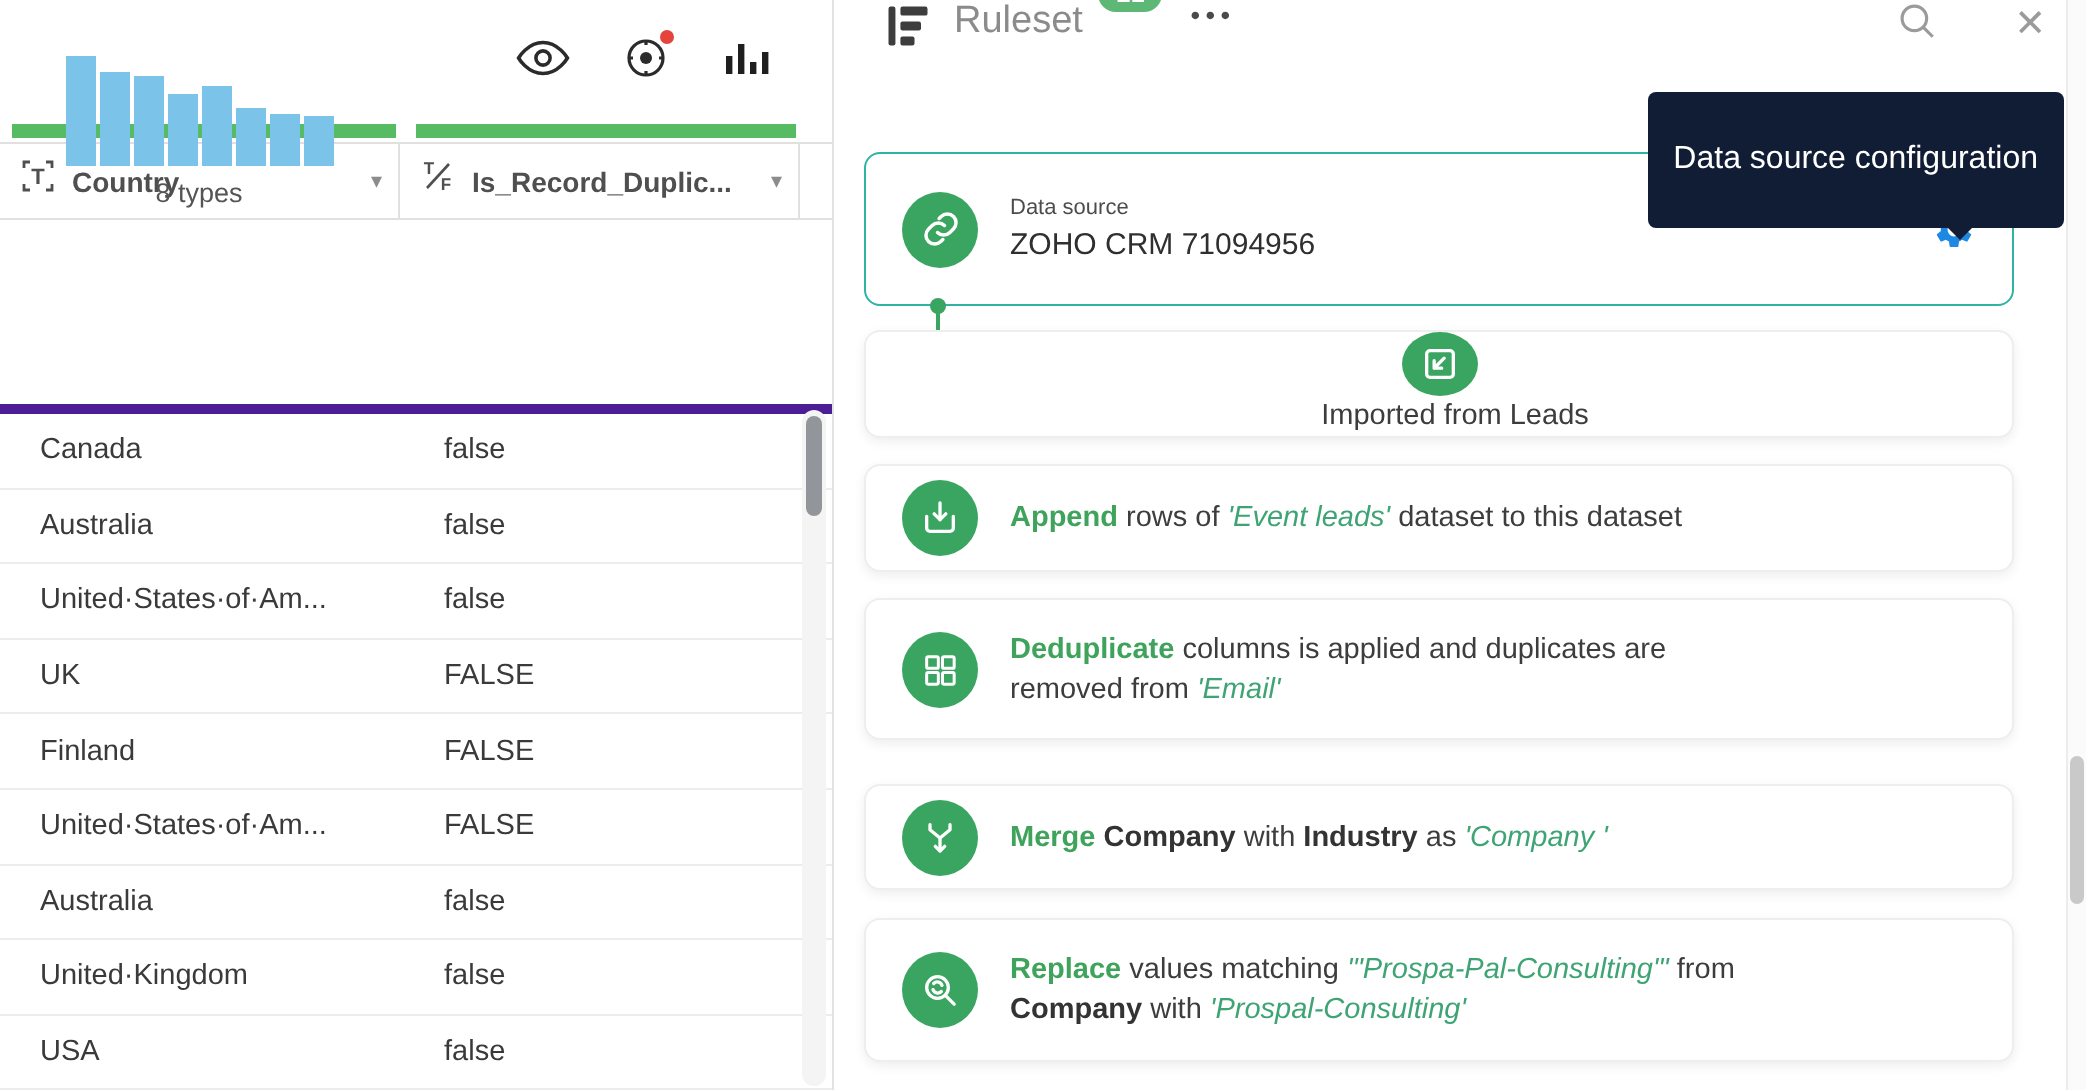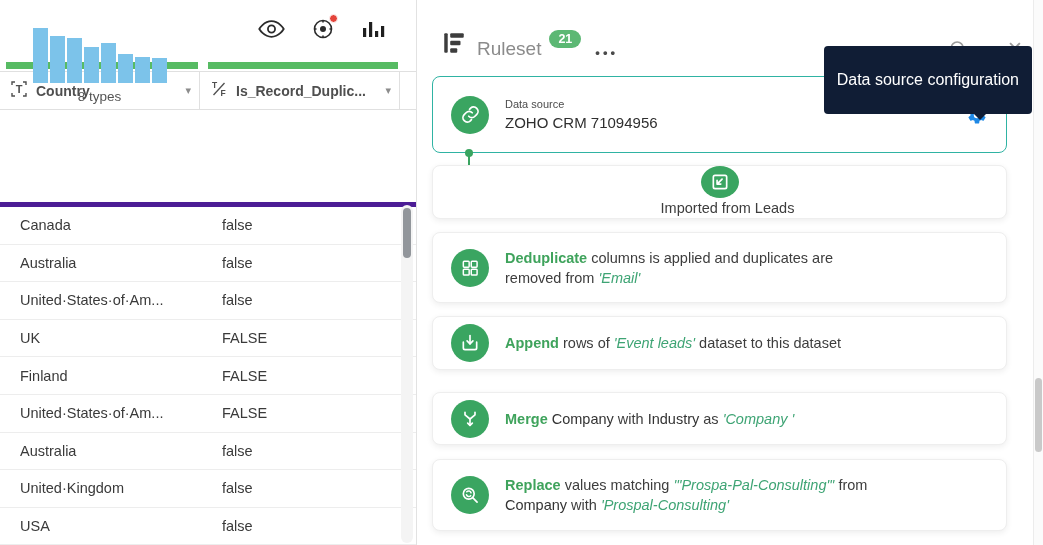--- a/index.html
+++ b/index.html
@@ -35,21 +35,21 @@
   .grid-row { height: 37.6px; display: flex; align-items: center; border-bottom: 1px solid #ededed; }
   .cell-country { width: 200px; padding-left: 20px; font-size: 14.5px; color: #3a3a3a; white-space: nowrap; overflow: hidden; }
   .cell-dup { padding-left: 22px; font-size: 14.5px; color: #3a3a3a; }
 
   .lscroll { position: absolute; right: 3px; top: 205px; bottom: 2px; width: 12px; background: #f4f4f4; border-radius: 6px; }
   .lscroll .thumb { position: absolute; top: 3px; left: 2px; width: 8px; height: 50px; background: #92969b; border-radius: 4px; }
 
   
   .right { flex: 1; position: relative; background: #fff; }
 
-  .rp-header { height: 60px; display: flex; align-items: flex-end; padding: 0 20px 0 24px; }
+  .rp-header { height: 60px; display: flex; align-items: flex-start; padding: 0 20px 0 24px; }
   .rp-title { font-size: 19px; color: #8b8b8b; margin-left: 10px; }
   .badge { background: #5cb874; color: #fff; font-size: 12.5px; font-weight: bold; padding: 2px 9px; border-radius: 10px; margin-left: 8px; position: relative; top: -12px; }
   .dots { margin-left: 14px; color: #4a4a4a; font-size: 13px; letter-spacing: 3px; font-weight: bold; cursor: pointer; }
   .spacer { flex: 1; }
   .close-x { margin-left: 38px; color: #9b9b9b; font-size: 19px; cursor: pointer; }
 
   .tooltip { position: absolute; top: 46px; right: 11px; background: #101d35; color: #fff; font-size: 16px; padding: 25px 13px; border-radius: 4px; z-index: 20; white-space: nowrap; }
   .tooltip::after { content: ""; position: absolute; bottom: -6px; left: 150px; border-left: 6px solid transparent; border-right: 6px solid transparent; border-top: 6px solid #101d35; }
 
   .cards { position: relative; padding: 16px 36px 0 15px; }
@@ -62,21 +62,21 @@
   .ds-name { font-size: 15px; font-weight: normal; color: #2f2f2f; margin-top: 4px; }
   .gear-btn { margin-left: auto; cursor: pointer; display: flex; }
 
   .connector { position: absolute; left: 51px; top: 92px; width: 2px; height: 41px; background: #3aa561; z-index: 1; }
   .cdot { position: absolute; left: 48px; top: 89px; width: 8px; height: 8px; border-radius: 50%; background: #3aa561; z-index: 3; }
 
   .rule { border: 1px solid #eeeeee; border-radius: 8px; box-shadow: 0 2px 6px rgba(0,0,0,0.07); background: #fff; display: flex; align-items: center; padding: 0 18px; position: relative; z-index: 2; }
   .rtext { margin-left: 16px; font-size: 14.5px; color: #3d3d3d; line-height: 20px; }
   .action { color: #3fa35c; font-weight: bold; }
   .value { color: #3ea474; font-style: italic; }
-  .b { font-weight: normal; color: #333; }
+  .b { font-weight: bold; color: #333; }
 
   .rscroll { position: absolute; right: 0; top: 0; bottom: 0; width: 10px; background: #fbfbfb; border-left: 1px solid #ececec; }
   .rscroll .thumb { position: absolute; top: 378px; left: 1px; width: 7px; height: 74px; background: #c9c9c9; border-radius: 4px; }
 </style>
 </head>
 <body>
 
 <div class="app">
 
   <div class="left">
@@ -247,43 +247,43 @@
       <div class="rule" style="height:54px;margin-top:12px;flex-direction:column;">
         <div class="ic">
           <svg width="20" height="20" viewBox="0 0 24 24" fill="none" stroke="#fff" stroke-width="2" stroke-linecap="round" stroke-linejoin="round">
             <rect x="4" y="4" width="16" height="16" rx="2"></rect>
               <path d="M14.5 8.5l-6 6M8.5 10v4.5H13"></path>
           </svg>
         </div>
         <div class="rtext"><span>Imported from Leads</span></div>
       </div>
 
+      <div class="rule" style="height:54px;margin-top:13px;">
+        <div class="ic">
+          <svg width="20" height="20" viewBox="0 0 24 24" fill="none" stroke="#fff" stroke-width="2" stroke-linecap="round" stroke-linejoin="round">
+            <path d="M4 11v7a2 2 0 0 0 2 2h12a2 2 0 0 0 2-2v-7"></path>
+              <path d="M12 3v10"></path>
+              <path d="M8.5 9.5L12 13l3.5-3.5"></path>
+          </svg>
+        </div>
+        <div class="rtext"><span class="action">Append</span><span> rows of </span><span class="value">'Event leads'</span><span> dataset to this dataset</span></div>
+      </div>
+
       <div class="rule" style="height:71px;margin-top:13px;">
         <div class="ic">
           <svg width="20" height="20" viewBox="0 0 24 24" fill="none" stroke="#fff" stroke-width="1.8">
             <rect x="4" y="4" width="7" height="7" rx="1"></rect>
               <rect x="13.5" y="4" width="7" height="7" rx="1"></rect>
             <rect x="4" y="13.5" width="7" height="7" rx="1"></rect>
               <rect x="13.5" y="13.5" width="7" height="7" rx="1"></rect>
           </svg>
         </div>
         <div class="rtext" style="max-width:375px;"><span class="action">Deduplicate</span><span> columns is applied and duplicates are removed from </span><span class="value">'Email'</span></div>
       </div>
 
-      <div class="rule" style="height:54px;margin-top:13px;">
-        <div class="ic">
-          <svg width="20" height="20" viewBox="0 0 24 24" fill="none" stroke="#fff" stroke-width="2" stroke-linecap="round" stroke-linejoin="round">
-            <path d="M4 11v7a2 2 0 0 0 2 2h12a2 2 0 0 0 2-2v-7"></path>
-              <path d="M12 3v10"></path>
-              <path d="M8.5 9.5L12 13l3.5-3.5"></path>
-          </svg>
-        </div>
-        <div class="rtext"><span class="action">Append</span><span> rows of </span><span class="value">'Event leads'</span><span> dataset to this dataset</span></div>
-      </div>
-
       <div class="rule" style="height:53px;margin-top:22px;">
         <div class="ic">
           <svg width="20" height="20" viewBox="0 0 24 24" fill="none" stroke="#fff" stroke-width="2" stroke-linecap="round" stroke-linejoin="round">
             <path d="M6 4v3l6 5 6-5V4"></path>
               <path d="M12 12v7.5"></path>
               <path d="M9.2 17l2.8 2.8L14.8 17"></path>
           </svg>
         </div>
         <div class="rtext"><span class="action">Merge</span><span> </span><span class="b">Company</span><span> with </span><span class="b">Industry</span><span> as </span><span class="value">'Company '</span></div>
       </div>

